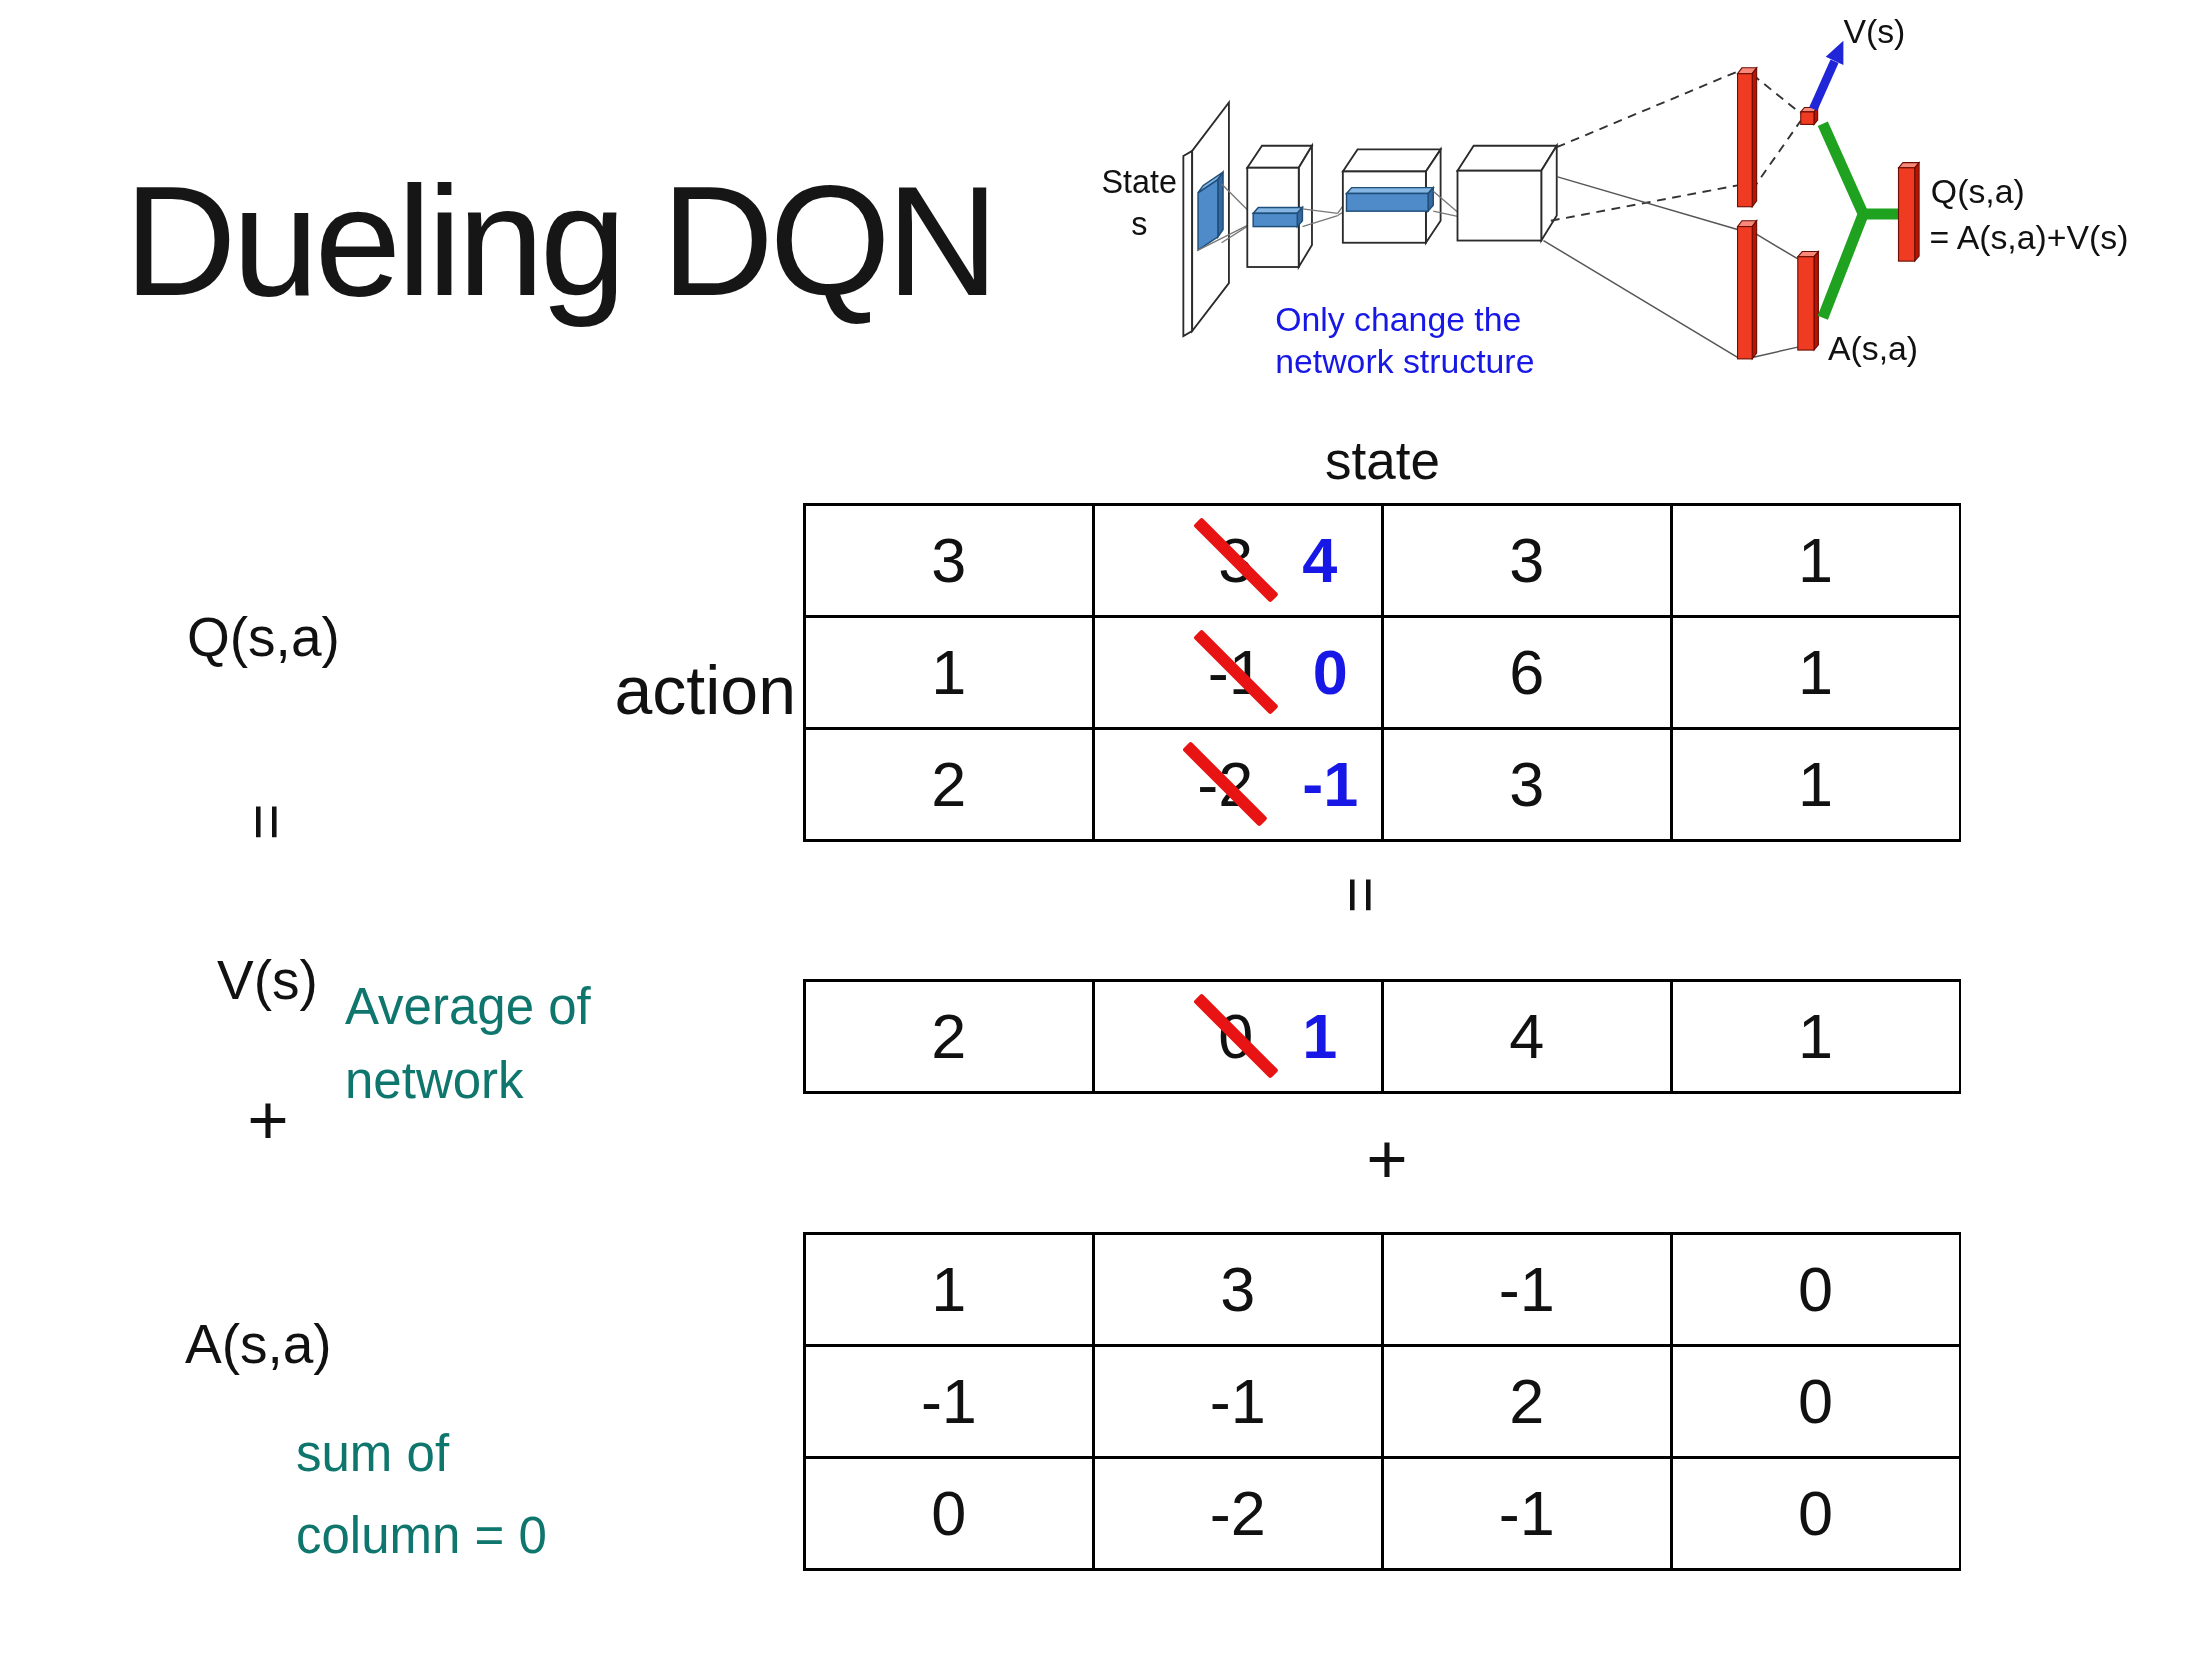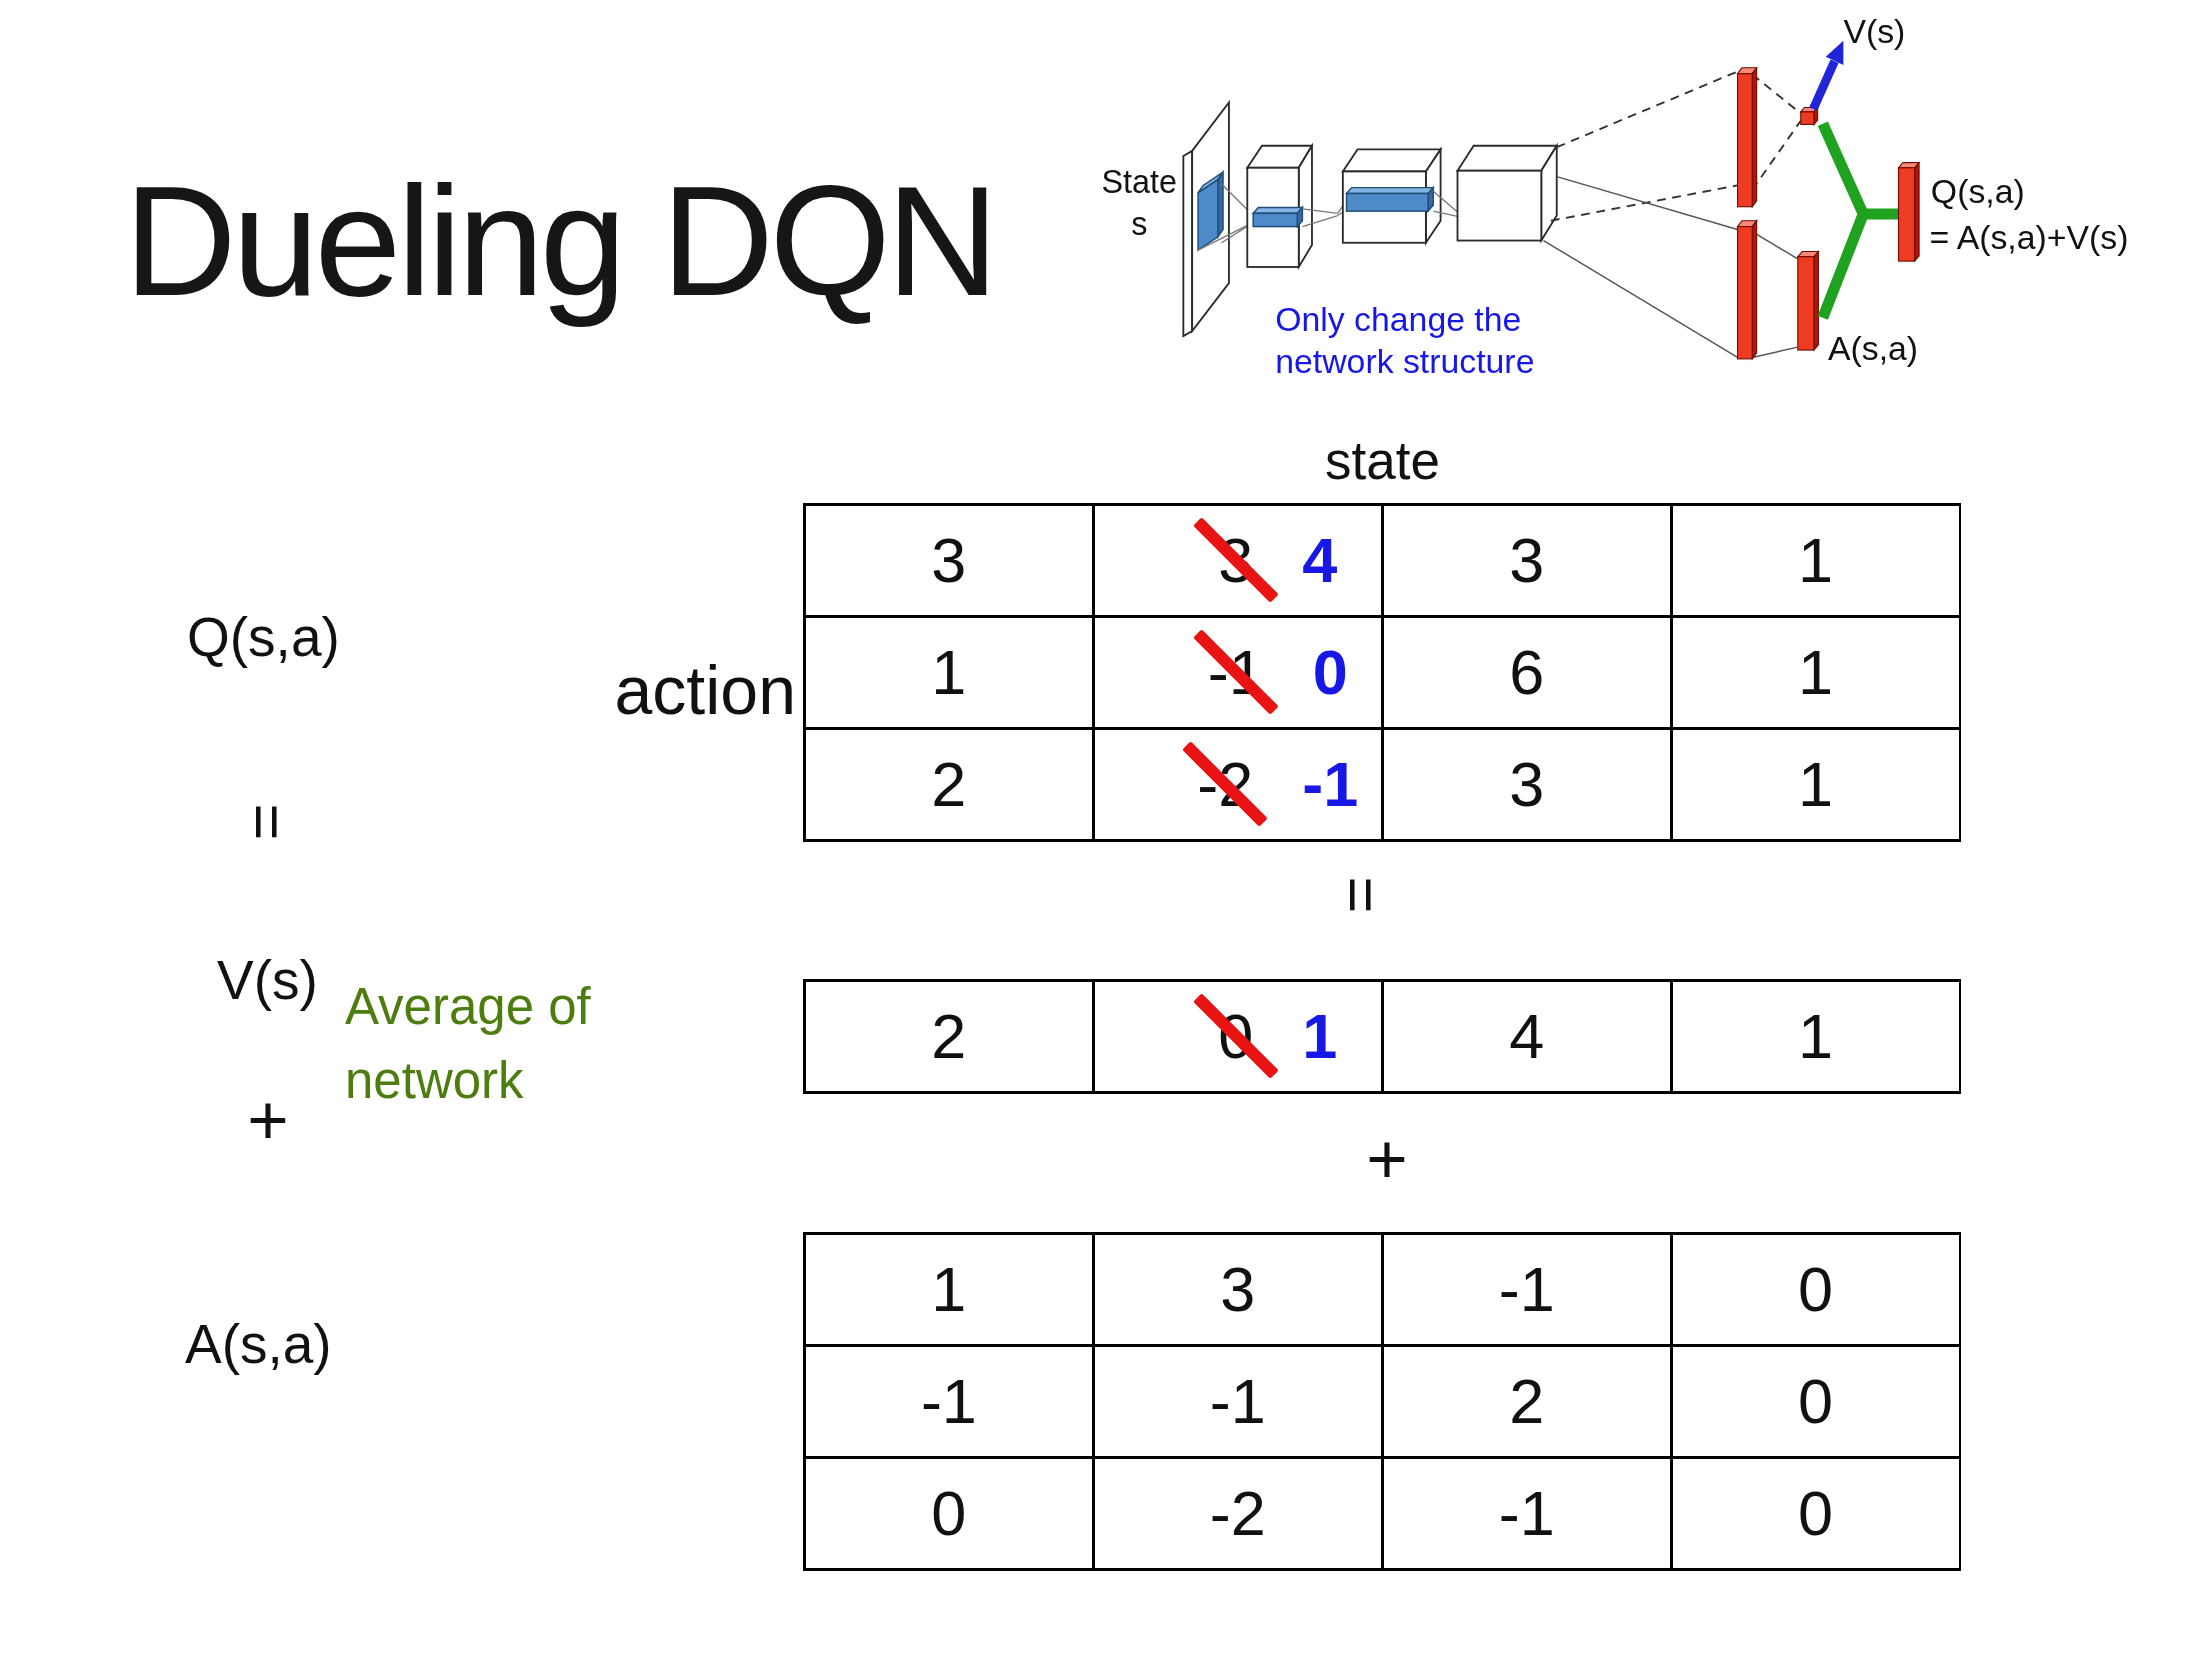--- a/index.html
+++ b/index.html
@@ -13,21 +13,21 @@
   #action-label { left:535px; top:656px; width:261px; text-align:right; font-size:68px; }
   #q-label  { left:187px;  top:610px;  font-size:55px; }
   #v-label  { left:217px;  top:953px; font-size:55px; }
   #a-label  { left:185px;  top:1317px; font-size:55px; }
   .sym { position:absolute; width:66px; height:66px; display:flex; align-items:center; justify-content:center; font-size:63px; }
   .rot90 { transform:rotate(90deg); }
   #eq-left  { left:234px;  top:789px; }
   #plus-left{ left:235px;  top:1086px; font-size:71px; }
   #eq-mid   { left:1328px; top:862px; }
   #plus-mid { left:1354px; top:1125px; font-size:71px; }
-  .note { position:absolute; color:#4d7c0f; font-size:51px; line-height:1.45; white-space:pre-line; }
+  .note { position:absolute; color:#0f766e; font-size:51px; line-height:1.45; white-space:pre-line; }
   #avg-note { left:345px; top:970px; }
   #sum-note { left:296px; top:1413px; line-height:1.6; }
 
   .mgrid { position:absolute; display:grid; grid-template-columns:repeat(4,286px); gap:2.9px; background:#000; padding:2.9px; }
   .cell { background:#fff; height:109px; display:flex; align-items:center; justify-content:center; font-size:63px; }
   .pair { display:flex; align-items:center; gap:49px; transform:translateX(40px); }
   .old { position:relative; display:inline-block; }
   .slash { position:absolute; left:50%; top:50%; width:109px; height:11.8px; background:#E81414; transform:translate(-50%,-50%) rotate(45deg); border-radius:2.2px; }
   .new { color:#1717E6; font-weight:700; }
 
@@ -146,20 +146,21 @@
   <div class="t" id="q-label">Q(s,a)</div>
   <div class="sym rot90" id="eq-left">
       <span>=</span>
     </div>
   <div class="t" id="v-label">V(s)</div>
   <div class="sym" id="plus-left">
       <span>+</span>
     </div>
   <div class="t" id="a-label">A(s,a)</div>
   <div class="note" id="avg-note"><span>Average of</span><br><span>network</span></div>
+  <div class="note" id="sum-note"><span>sum of</span><br><span>column = 0</span></div>
   <div class="sym rot90" id="eq-mid">
       <span>=</span>
     </div>
   <div class="sym" id="plus-mid">
       <span>+</span>
     </div>
 
   <div class="mgrid" style="left:803px; top:503px;">
     <div class="cell">3</div>
     <div class="cell">

